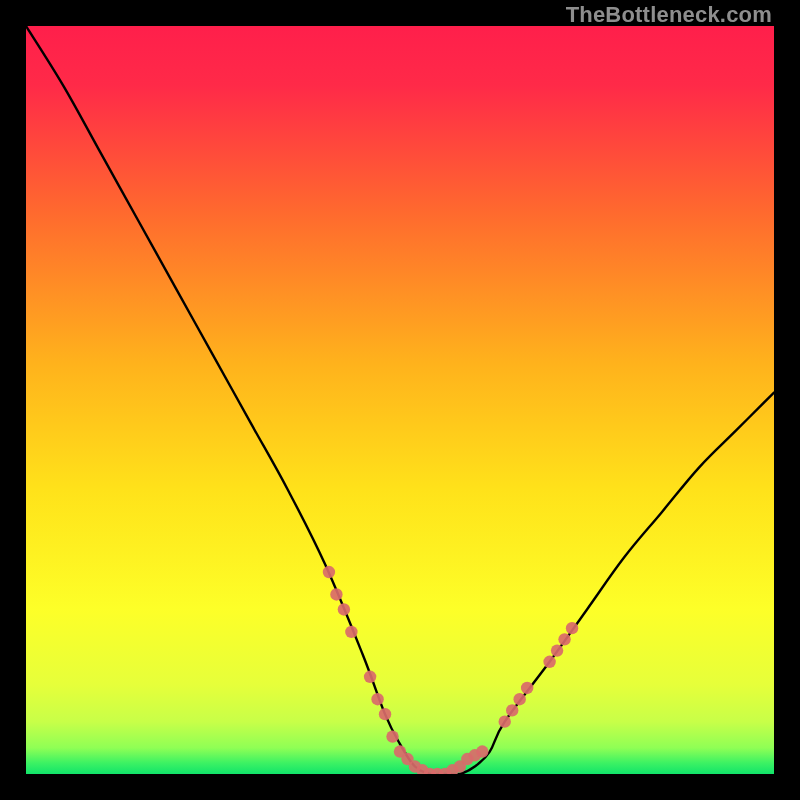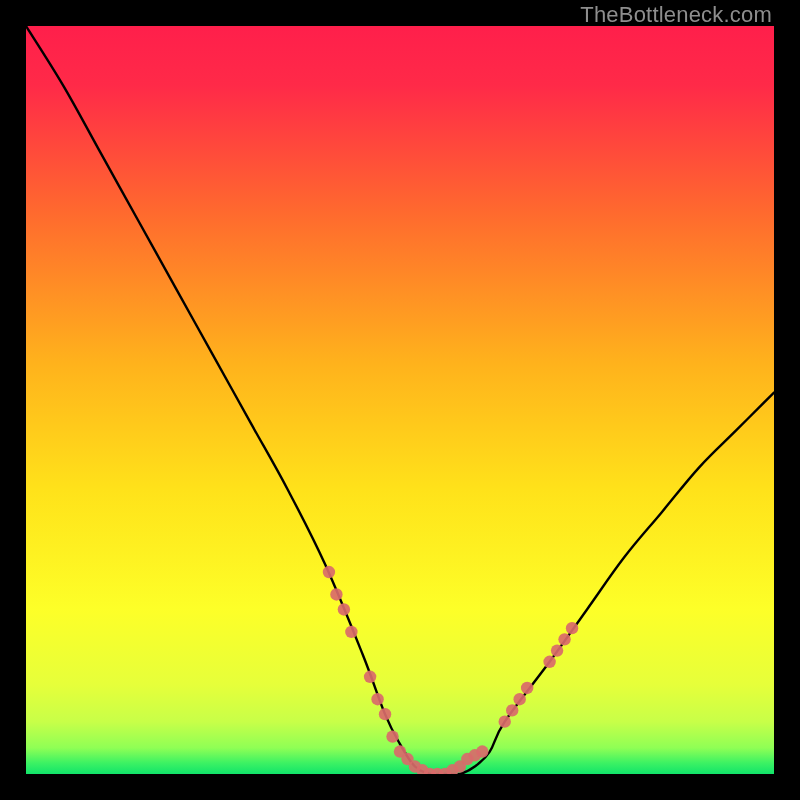--- a/index.html
+++ b/index.html
@@ -24,21 +24,21 @@
     top: 0;
     width: 748px;
     height: 748px;
   }
   .watermark {
     position: absolute;
     top: 2px;
     right: 28px;
     font-family: Arial, Helvetica, sans-serif;
     font-size: 22px;
-    font-weight: 400;
+    font-weight: 700;
     color: #8e8e8e;
     letter-spacing: 0.2px;
     user-select: none;
   }
   svg {
     display: block;
   }
 </style>
 </head>
 <body>

